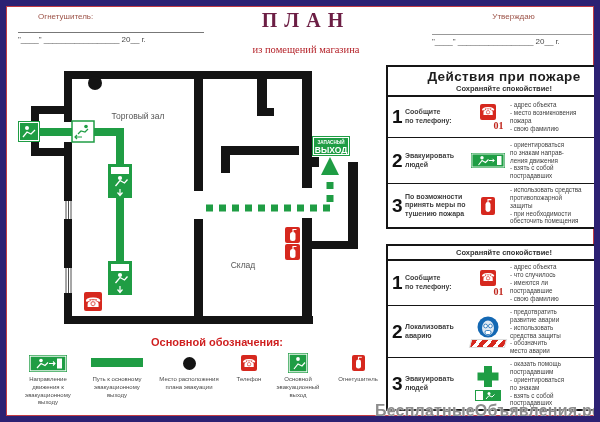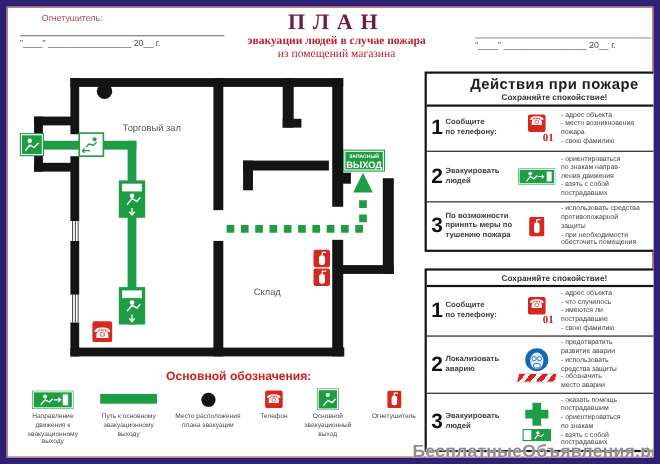--- a/index.html
+++ b/index.html
@@ -55,23 +55,23 @@
     white-space:nowrap;text-shadow:0 0 2px #fff,0 0 1px #fff;letter-spacing:0.2px;}
 </style>
 </head>
 <body>
 
 <div class="page">
   <div class="inner-frame"></div>
 
   <div class="agreed-label">Огнетушитель:</div>
   <div class="agreed-line">"____" _________________ 20__ г.</div>
+  <div class="approve-label">Утверждаю</div>
   <div class="approve-line">"____" _________________ 20__ г.</div>
   <div class="title-main">ПЛАН</div>
-  <div class="title-sub1">эвакуации людей в случае пожара</div>
   <div class="title-sub2">из помещений магазина</div>
 
   <svg class="plan-svg" width="370" height="266" viewBox="0 0 370 266">
     <g fill="#141414">
       <rect x="48" y="9" width="248" height="8"></rect>
       <rect x="48" y="9" width="8" height="51"></rect>
       <rect x="48" y="80" width="8" height="59"></rect>
       <rect x="48" y="157" width="8" height="49"></rect>
       <rect x="48" y="231" width="8" height="31"></rect>
       <rect x="48" y="254" width="249" height="8"></rect>

